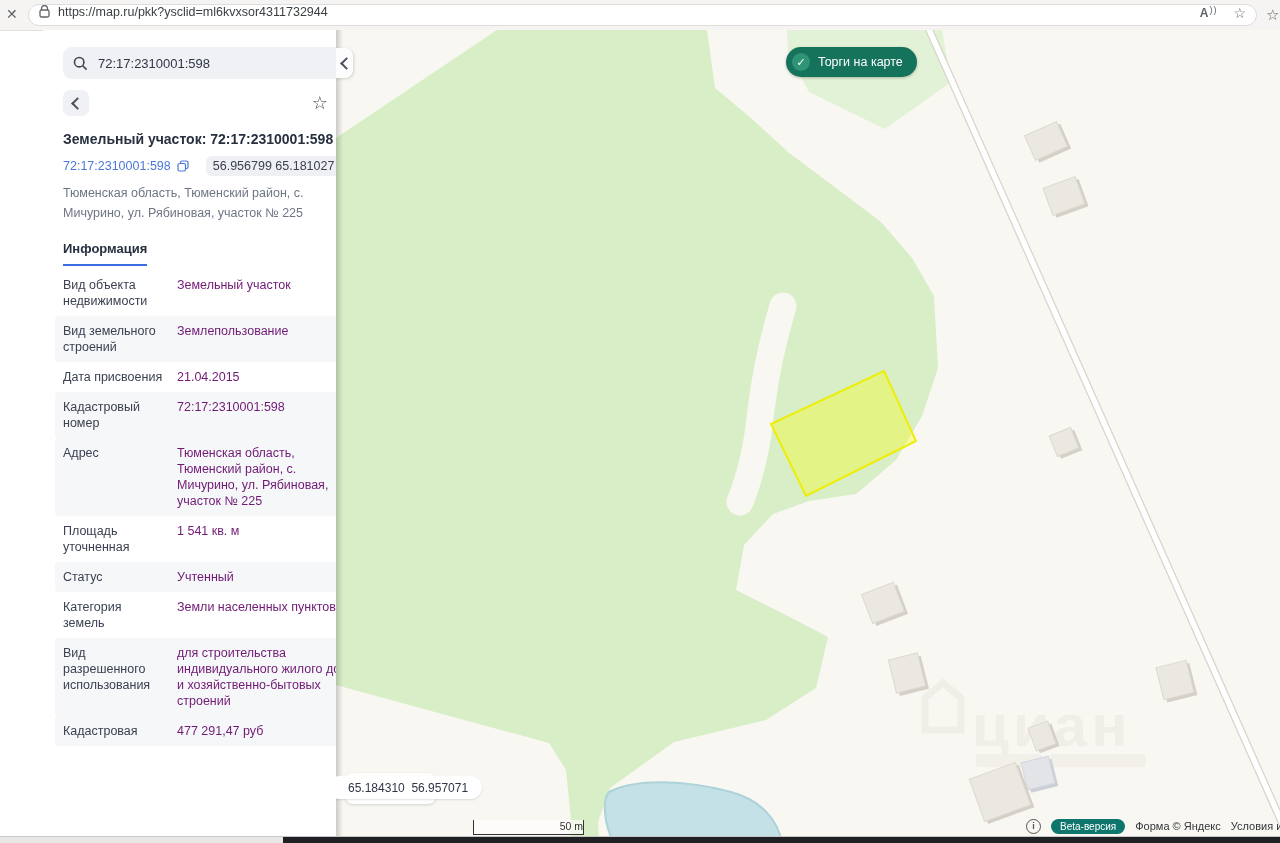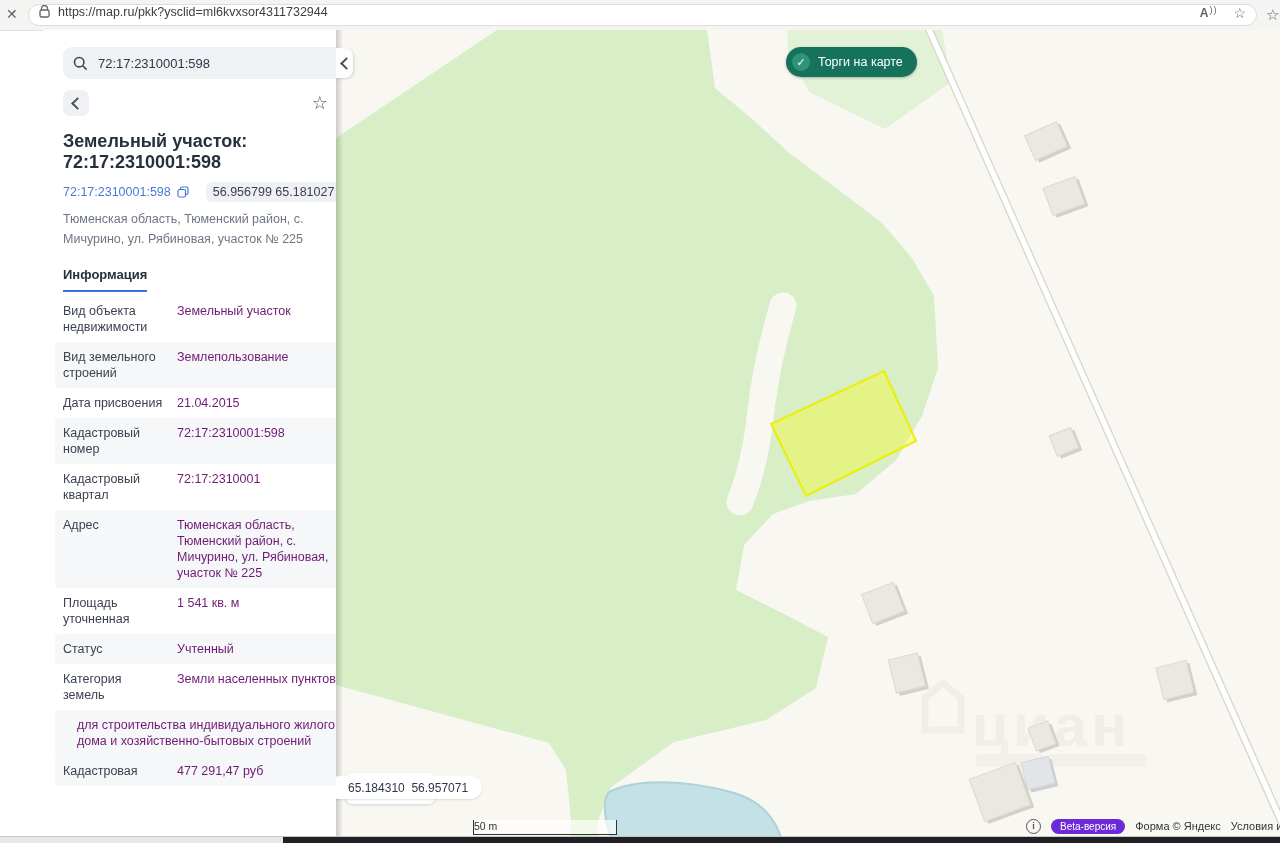--- a/index.html
+++ b/index.html
@@ -21,21 +21,21 @@
   
   .sidebar{position:absolute;left:0;top:30px;width:333px;height:806px;background:#fff;overflow:hidden;margin-left:43px;}
   .searchbox{margin:17px 13px 0 20px;height:32px;background:#f0f1f4;border-radius:9px;display:flex;align-items:center;padding:0 10px;box-sizing:border-box;}
   .searchbox input{flex:1;border:none;background:transparent;outline:none;font-size:13px;color:#2f3747;font-family:inherit;margin:0 8px;}
   .clear-x{color:#5c636e;font-size:13px;cursor:default;}
   .btnrow{margin:11px 13px 0 20px;display:flex;align-items:center;}
   .backbtn{width:26px;height:26px;border-radius:7px;background:#f0f1f4;display:flex;align-items:center;justify-content:center;}
   .spacer{flex:1;}
   .star-btn{font-size:18px;color:#3f4652;margin-right:18px;}
   .share-btn{display:flex;}
-  .title{margin:15px 13px 0 20px;font-size:18px;font-weight:bold;color:#27303f;}
+  .title{margin:15px 13px 0 20px;font-size:14px;font-weight:bold;color:#27303f;}
   .chips{margin:9px 13px 0 20px;display:flex;align-items:center;gap:10px;}
   .chip{display:flex;align-items:center;gap:6px;border-radius:6px;padding:3px 7px;font-size:12.5px;}
   .chip.blue{color:#4a78d8;padding-left:0;}
   .chip.gray{background:#eef0f3;color:#3a4150;}
   .addr{margin:7px 13px 0 20px;font-size:12.5px;line-height:1.6;color:#6e7684;}
   .tabrow{margin:16px 13px 0 20px;}
   .tabname{font-size:13px;font-weight:bold;color:#27303f;display:inline-block;padding-bottom:8px;border-bottom:2.5px solid #3b6fe0;}
   .rows{margin-top:4px;}
   .irow{display:flex;margin:0 12px;padding:7px 8px;border-radius:4px;}
   .irow.alt{background:#f6f7f9;}
@@ -49,24 +49,24 @@
   .collapse-handle{position:absolute;left:0;top:18px;width:17px;height:30px;background:#fdfdfd;border-radius:0 8px 8px 0;z-index:4;display:flex;align-items:center;justify-content:center;box-shadow:1px 1px 3px rgba(0,0,0,.15);}
   .chev{display:inline-block;width:7px;height:7px;border-left:2px solid #4b515c;border-bottom:2px solid #4b515c;}
   .chev.left{transform:rotate(45deg);margin-left:3px;}
   .chev.up{transform:rotate(135deg);margin-top:3px;}
   .trades-btn{position:absolute;left:450px;top:17px;height:30px;z-index:4;background:#15735c;border-radius:15px;display:flex;align-items:center;padding:0 14px 0 6px;box-shadow:0 1px 3px rgba(0,0,0,.25);}
   .trades-check{width:18px;height:18px;border-radius:50%;background:#2f9376;color:#fff;font-size:11px;display:flex;align-items:center;justify-content:center;margin-right:8px;}
   .trades-label{color:#fff;font-size:12.5px;text-align:right;}
   .legend-btn{position:absolute;left:9px;top:743px;height:31px;z-index:4;background:#fff;border-radius:8px;display:flex;align-items:center;padding:0 12px;box-shadow:0 1px 3px rgba(0,0,0,.15);gap:9px;}
   .legend-label{font-size:13px;color:#3a4150;}
   .coords-pill{position:absolute;left:-8px;top:746px;height:23px;z-index:4;background:#fff;border-radius:12px;display:flex;align-items:center;padding:0 14px 0 20px;font-size:12px;color:#2f3747;box-shadow:0 1px 2px rgba(0,0,0,.12);white-space:pre;}
-  .scalebar{position:absolute;left:137px;top:790px;width:144px;height:15px;z-index:4;background:rgba(255,255,255,.65);border-left:1.5px solid #333;border-right:1.5px solid #333;border-bottom:1.5px solid #333;box-sizing:border-box;text-align:left;font-size:10.5px;color:#333;line-height:13px;}
+  .scalebar{position:absolute;left:137px;top:790px;width:111px;height:15px;z-index:4;background:rgba(255,255,255,.65);border-left:1.5px solid #333;border-right:1.5px solid #333;border-bottom:1.5px solid #333;box-sizing:border-box;text-align:right;font-size:10.5px;color:#333;line-height:13px;}
   .attr-row{position:absolute;left:690px;top:787px;height:18px;z-index:4;display:flex;align-items:center;gap:10px;white-space:nowrap;}
   .info-ic{width:13px;height:13px;border-radius:50%;border:1.3px solid #555;color:#555;font-size:9px;display:flex;align-items:center;justify-content:center;font-weight:bold;}
-  .beta-pill{background:#6d28d9;color:#fff;font-size:10px;border-radius:8px;padding:2px 9px;}
+  .beta-pill{background:#0f766e;color:#fff;font-size:10px;border-radius:8px;padding:2px 9px;}
   .attr-text{font-size:11px;color:#33363c;}
   .terms-text{font-size:11px;color:#33363c;}
 
   
   .bottomstrip{position:absolute;left:0;bottom:0;width:1280px;height:7px;z-index:50;display:flex;border-top:1px solid #c9c7c5;box-sizing:border-box;}
   .bs-light{width:283px;background:#e9e7e5;}
   .bs-dark{flex:1;background:#1f2023;}
 
   svg text{font-family:"Liberation Sans","DejaVu Sans",sans-serif;}
 </style>
@@ -153,41 +153,38 @@
           <span class="val">Землепользование</span>
         </div>
       <div class="irow">
           <span class="lbl">Дата присвоения</span>
           <span class="val">21.04.2015</span>
         </div>
       <div class="irow alt">
           <span class="lbl">Кадастровый номер</span>
           <span class="val">72:17:2310001:598</span>
         </div>
-      <div class="irow">
-          <span class="lbl">Кадастровый квартал</span>
-          <span class="val">72:17:2310001</span>
-        </div>
       <div class="irow alt">
           <span class="lbl">Адрес</span>
           <span class="val">Тюменская область, Тюменский район, с. Мичурино, ул. Рябиновая, участок № 225</span>
         </div>
       <div class="irow">
           <span class="lbl">Площадь уточненная</span>
           <span class="val">1 541 кв. м</span>
         </div>
       <div class="irow alt">
           <span class="lbl">Статус</span>
           <span class="val">Учтенный</span>
         </div>
       <div class="irow">
           <span class="lbl">Категория земель</span>
           <span class="val">Земли населенных пунктов</span>
         </div>
       <div class="irow alt">
+          <span class="lbl">Вид разрешенного использования</span>
           <span class="val">для строительства индивидуального жилого дома и хозяйственно-бытовых строений</span>
         </div>
       <div class="irow alt">
           <span class="lbl">Кадастровая</span>
           <span class="val">477 291,47 руб</span>
         </div>
     </div>
   </div>
 
   <div class="map">

